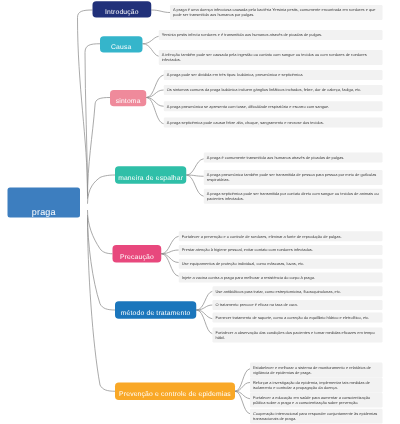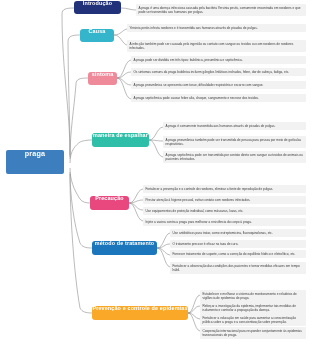--- a/index.html
+++ b/index.html
@@ -18,24 +18,24 @@
   svg.edges {
     position: absolute; left: 0; top: 0;
     width: 310px; height: 339px;
     pointer-events: none;
   }
   .node {
     position: absolute;
     border-radius: 3px;
     color: #ffffff;
     font-size: 5.4px;
-    font-weight: bold;
+    font-weight: normal;
     letter-spacing: 0.15px;
     display: flex;
-    align-items: flex-start;
+    align-items: flex-end;
     justify-content: center;
     text-align: center;
     padding: 0 3px;
     line-height: 1.05;
     white-space: nowrap;
   }
   .root {
     font-size: 7.2px;
     border-radius: 2px;
   }

